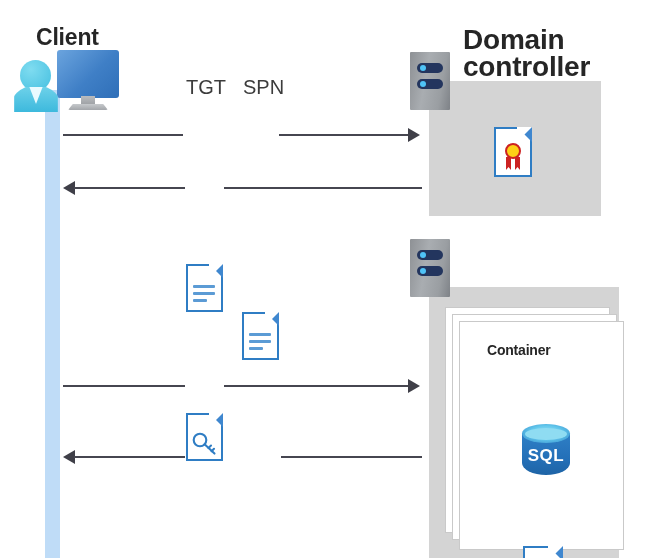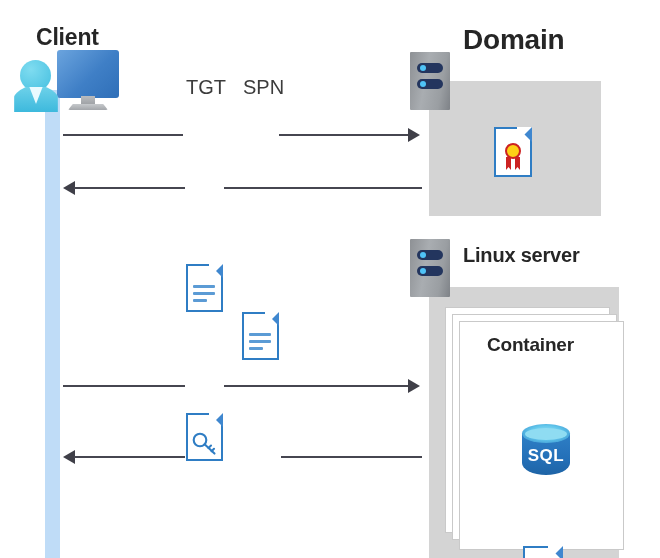--- a/index.html
+++ b/index.html
@@ -7,21 +7,21 @@
        font-family:"Liberation Sans","DejaVu Sans",sans-serif;
        -webkit-font-smoothing:antialiased;}
   .stage{position:absolute;left:0;top:0;width:612px;height:558px;margin-top:24px;}
   .abs{position:absolute;}
 
   
   .title-bold{font-weight:bold;color:#262626;letter-spacing:-0.2px;}
   .t-client{left:36px;top:0px;font-size:23px;}
   .t-dc{left:463px;top:2px;font-size:28px;line-height:27px;width:170px;}
   .t-linux{left:463px;top:220px;font-size:20px;}
-  .t-container{left:487px;top:310px;font-size:19px;}
+  .t-container{left:487px;top:318px;font-size:14px;}
   .t-keytab{left:480px;top:476px;font-size:19px;color:#2b2b2b;font-weight:normal;}
   .t-tgt{left:186px;top:52px;font-size:20px;color:#3c3c3c;}
   .t-spn{left:243px;top:52px;font-size:20px;color:#3c3c3c;}
   .t-accden{left:146px;top:466px;font-size:20px;color:#3c3c3c;}
 
   
   .lifeline{left:45px;top:66px;width:15px;height:492px;background:#bfdcf7;}
 
   
   .fline{height:2px;background:#464650;}
@@ -105,20 +105,21 @@
          clip-path:polygon(8% 100%,8% 22%,26% 4%,74% 4%,92% 22%,92% 100%);">
       <div class="collar" style="left:19px;top:0px;width:14px;height:18px;
            clip-path:polygon(0 0,100% 0,50% 100%);"></div>
     </div>
   </div>
 
   <div class="abs zone zone-dc"></div>
 
   <div class="abs title-bold t-dc">
     <div>Domain</div>
+    <div>controller</div>
   </div>
 
   <div class="abs rack rack-dc">
     <div class="slot s1">
         <div class="led"></div>
       </div>
     <div class="slot s2">
         <div class="led"></div>
       </div>
   </div>
@@ -133,21 +134,20 @@
     <div class="abs" style="left:11px;top:16px;width:16px;height:16px;border-radius:50%;
          background:#fdd017;border:2.5px solid #cc2222;box-sizing:border-box;"></div>
     <div class="abs" style="left:12px;top:30px;width:5px;height:13px;background:#cc2222;
          clip-path:polygon(0 0,100% 0,100% 100%,50% 76%,0 100%);"></div>
     <div class="abs" style="left:21px;top:30px;width:5px;height:13px;background:#cc2222;
          clip-path:polygon(0 0,100% 0,100% 100%,50% 76%,0 100%);"></div>
   </div>
 
   <div class="abs zone zone-linux"></div>
 
-  <div class="abs title-bold t-linux">Linux server</div>
 
   <div class="abs rack rack-lx">
     <div class="slot s1">
         <div class="led"></div>
       </div>
     <div class="slot s2">
         <div class="led"></div>
       </div>
   </div>
 

